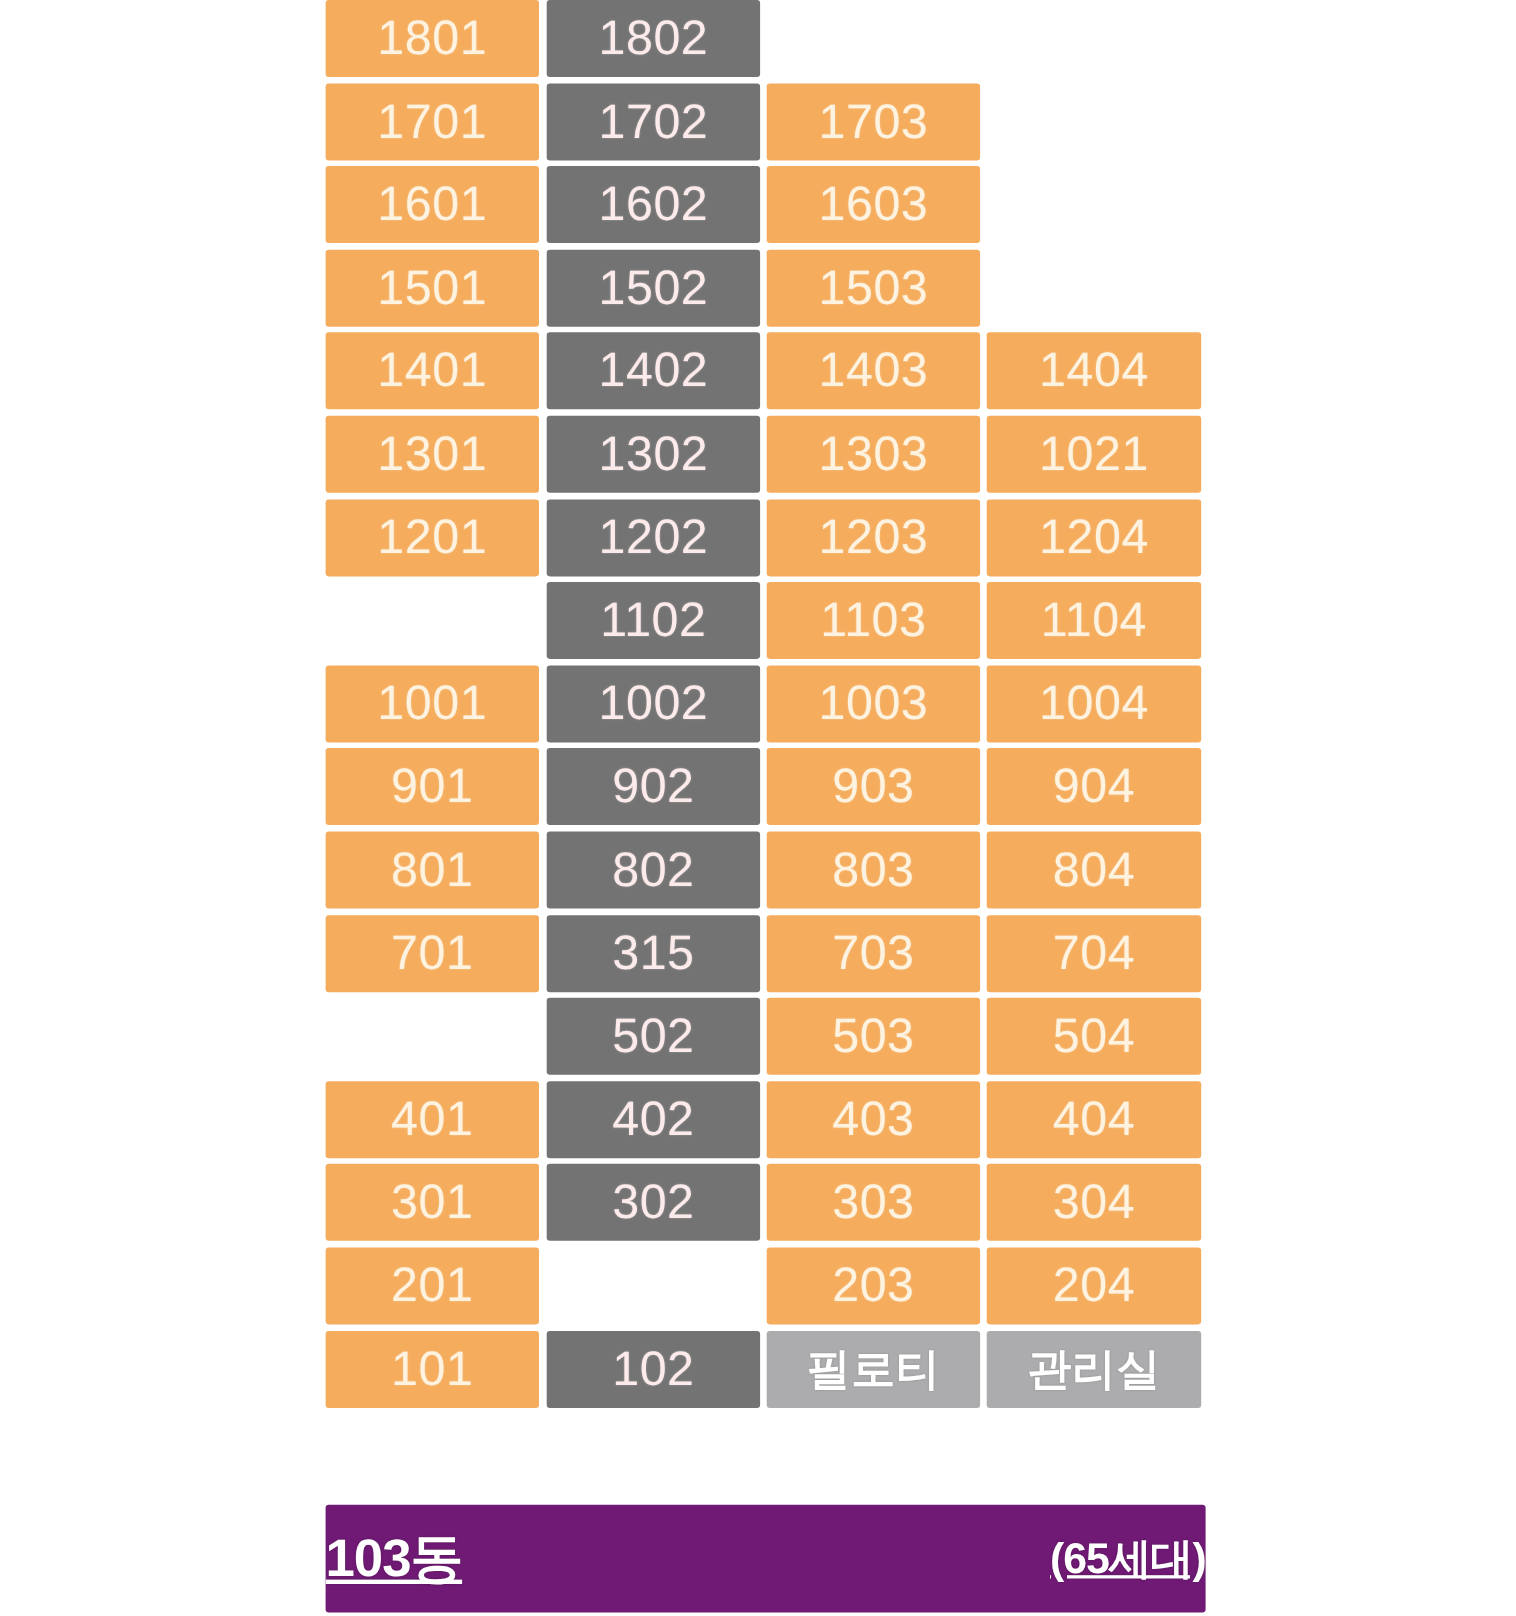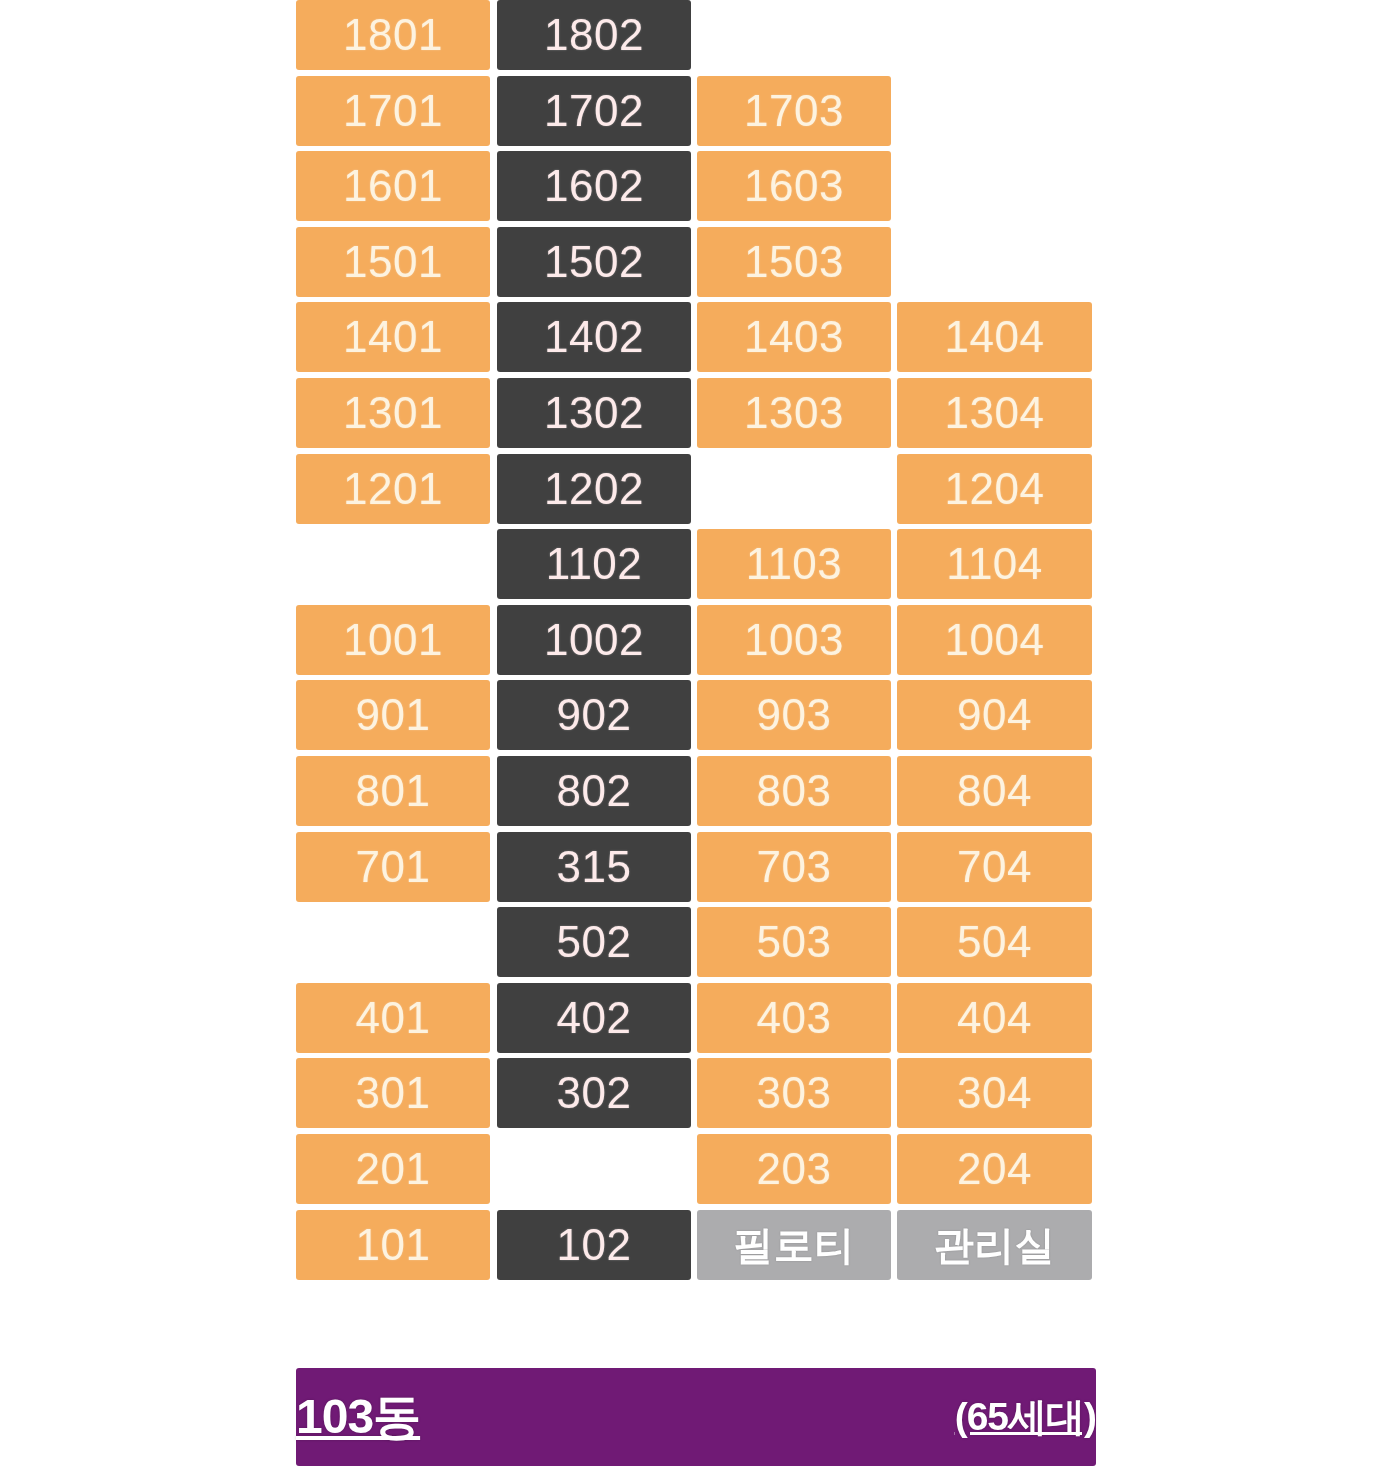--- a/index.html
+++ b/index.html
@@ -54,21 +54,21 @@
   }
 
   
   .col-1 { left: 0px;   width: 194px; }
   .col-2 { left: 201px; width: 194px; }
   .col-3 { left: 401px; width: 194px; }
   .col-4 { left: 601px; width: 195px; }
 
   
   .tone-orange { background: #f5ac5c; }
-  .tone-pink   { background: #404040; color: #fdeaea; }
+  .tone-pink   { background: #737373; color: #fdeaea; }
   .tone-gray   { background: #acacae; color: #ffffff; font-weight: bold; font-size: 40px;
                  text-shadow: 0 0 2px rgba(0,0,0,0.18); }
 
   
   .building-footer {
     position: absolute;
     left: 296px;
     top: 1368px;
     width: 800px;
     height: 98px;
@@ -122,25 +122,26 @@
       <div class="floor-row">
         <div class="unit-cell col-1 tone-orange">1401</div>
         <div class="unit-cell col-2 tone-pink">1402</div>
         <div class="unit-cell col-3 tone-orange">1403</div>
         <div class="unit-cell col-4 tone-orange">1404</div>
       </div>
       <div class="floor-row">
         <div class="unit-cell col-1 tone-orange">1301</div>
         <div class="unit-cell col-2 tone-pink">1302</div>
         <div class="unit-cell col-3 tone-orange">1303</div>
-        <div class="unit-cell col-4 tone-orange">1304</div>
+        <div class="unit-cell col-4 tone-orange">1021</div>
       </div>
       <div class="floor-row">
         <div class="unit-cell col-1 tone-orange">1201</div>
         <div class="unit-cell col-2 tone-pink">1202</div>
+        <div class="unit-cell col-3 tone-orange">1203</div>
         <div class="unit-cell col-4 tone-orange">1204</div>
       </div>
       <div class="floor-row">
         <div class="unit-cell col-2 tone-pink">1102</div>
         <div class="unit-cell col-3 tone-orange">1103</div>
         <div class="unit-cell col-4 tone-orange">1104</div>
       </div>
       <div class="floor-row">
         <div class="unit-cell col-1 tone-orange">1001</div>
         <div class="unit-cell col-2 tone-pink">1002</div>

